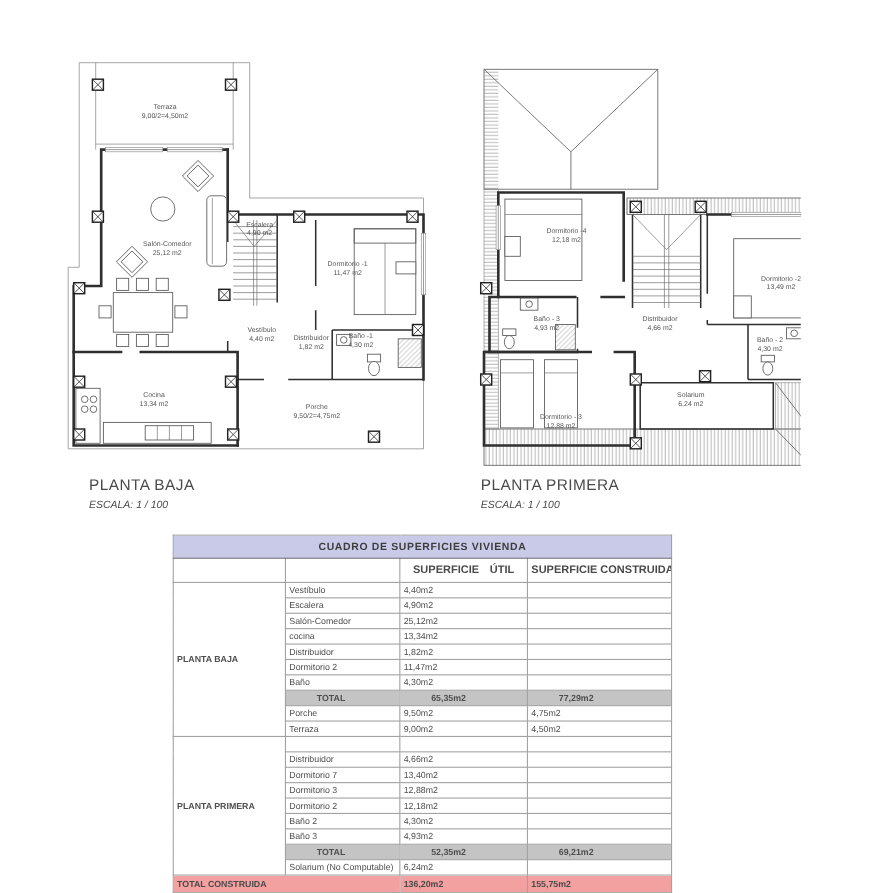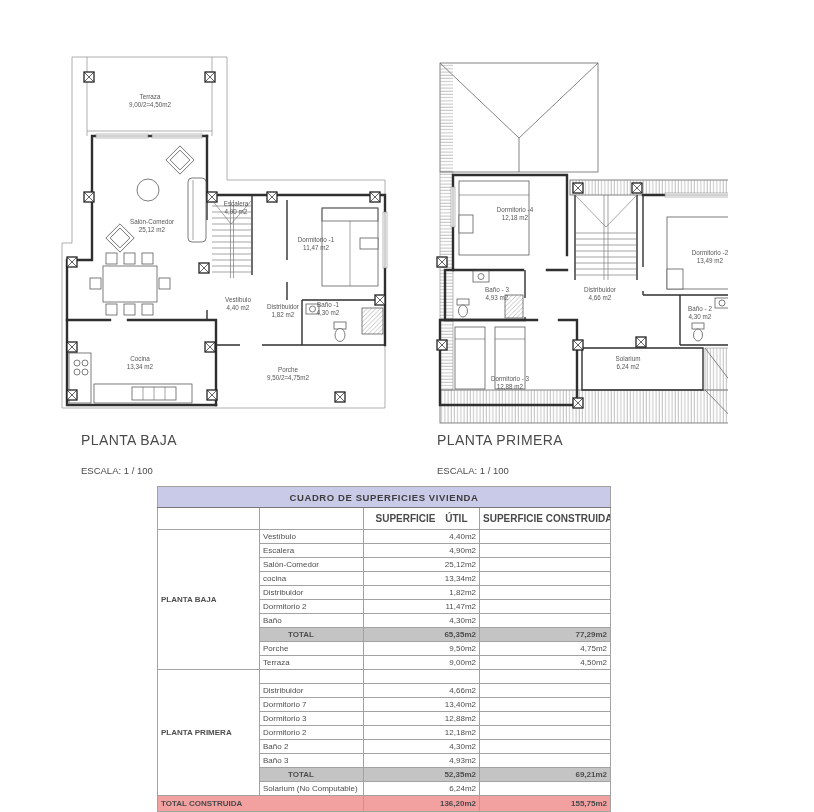--- a/index.html
+++ b/index.html
@@ -1,32 +1,32 @@
 <!DOCTYPE html>
 <html><head>
 <meta charset="utf-8">
 <style>
   html,body{margin:0;padding:0;background:#fff;}
   .canvas{position:relative;width:728px;height:812px;background:#ffffff;
           font-family:"Liberation Sans",sans-serif;overflow:hidden;}
   .plan{position:absolute;}
   .plan-title{position:absolute;color:#4a4a4a;}
   .plan-title .t1{font-size:14px;letter-spacing:.4px;}
-  .plan-title .t2{font-size:9.5px;margin-top:17px;}
+  .plan-title .t2{font-size:9.5px;margin-top:6px;font-style:italic;}
 
   table.surf{position:absolute;left:157px;top:486px;width:453px;border-collapse:collapse;
              table-layout:fixed;color:#4e4e4e;border:1.5px solid #777;}
   .surf td{border:1px solid #a2a2a2;font-size:8px;height:13px;padding:0 3px;
            overflow:hidden;white-space:nowrap;}
   .title-row td{background:#c9c9e8;text-align:center;font-weight:bold;font-size:9.5px;
                 height:20px;letter-spacing:.6px;color:#3d3d3d;border-bottom:1.5px solid #777;}
   .head-row td{height:21px;font-size:10px;font-weight:bold;text-align:center;color:#4a4a4a;}
   .hd-util{word-spacing:7px;}
   .group{font-weight:bold;font-size:8px;vertical-align:middle;}
-  .val{text-align:right;}
+  .val{text-align:left;}
   .total-row td{background:#c4c4c4;font-weight:bold;padding-left:28px;}
   .grand td{background:#f2a0a0;font-weight:bold;height:15px;color:#4a4a4a;}
 
   svg text.rl{font-family:"Liberation Sans",sans-serif;font-size:6.3px;fill:#575757;
               text-anchor:middle;}
   .w{stroke:#2f2f2f;stroke-width:2.4;fill:none;stroke-linecap:square;}
   .w2{stroke:#2f2f2f;stroke-width:1.4;fill:none;}
   .tn{stroke:#8c8c8c;stroke-width:.7;fill:none;}
   .fu{stroke:#5c5c5c;stroke-width:.8;fill:#fff;}
   .fu2{stroke:#5c5c5c;stroke-width:.8;fill:none;}

